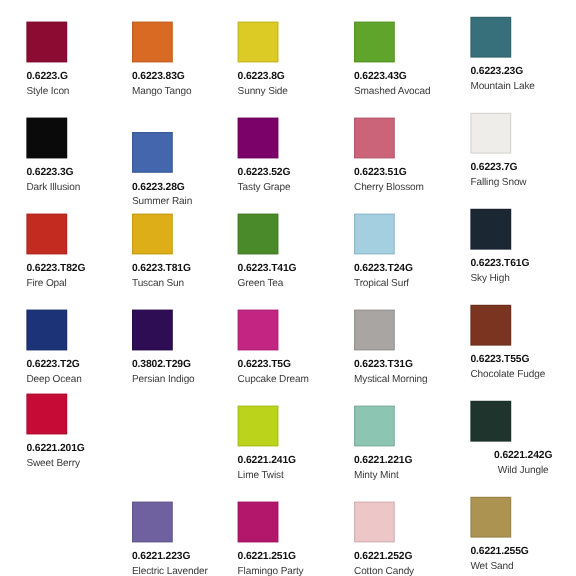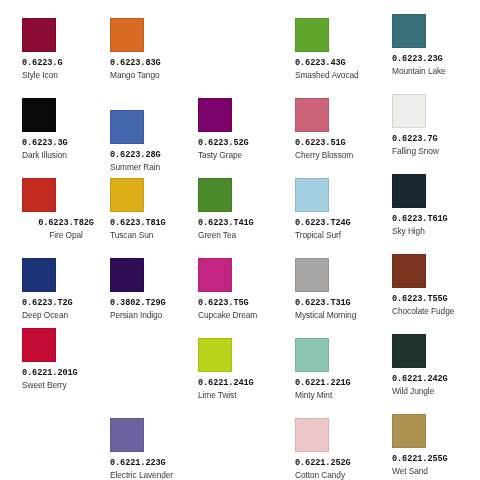--- a/index.html
+++ b/index.html
@@ -31,21 +31,20 @@
     box-sizing: border-box;
   }
   .swatch-code {
     margin-top: 6px;
     font-size: 8.6px;
     font-weight: bold;
     color: #111111;
     letter-spacing: -0.1px;
     line-height: 10px;
     white-space: nowrap;
-    font-family: Liberation Mono, monospace;
   }
   .swatch-name {
     margin-top: 2px;
     font-size: 8.4px;
     font-weight: normal;
     color: #3a3a3a;
     letter-spacing: -0.1px;
     line-height: 10px;
     white-space: nowrap;
   }
@@ -56,20 +55,25 @@
 <div id="chart">
     <div class="swatch-cell" style="left: 22px; top: 18px;">
       <div class="swatch-chip" style="background: rgb(140, 11, 51);"></div>
       <div class="swatch-code">0.6223.G</div>
       <div class="swatch-name">Style Icon</div>
     </div>
     <div class="swatch-cell" style="left: 110px; top: 18px;">
       <div class="swatch-chip" style="background: rgb(217, 106, 36);"></div>
       <div class="swatch-code">0.6223.83G</div>
       <div class="swatch-name">Mango Tango</div>
+    </div>
+    <div class="swatch-cell" style="left: 198px; top: 18px;">
+      <div class="swatch-chip" style="background: rgb(219, 203, 36);"></div>
+      <div class="swatch-code">0.6223.8G</div>
+      <div class="swatch-name">Sunny Side</div>
     </div>
     <div class="swatch-cell" style="left: 295px; top: 18px;">
       <div class="swatch-chip" style="background: rgb(95, 165, 43);"></div>
       <div class="swatch-code">0.6223.43G</div>
       <div class="swatch-name">Smashed Avocad</div>
     </div>
     <div class="swatch-cell" style="left: 392px; top: 14px;">
       <div class="swatch-chip" style="background: rgb(55, 112, 123);"></div>
       <div class="swatch-code">0.6223.23G</div>
       <div class="swatch-name">Mountain Lake</div>
@@ -92,21 +96,21 @@
     <div class="swatch-cell" style="left: 295px; top: 98px;">
       <div class="swatch-chip" style="background: rgb(203, 99, 121);"></div>
       <div class="swatch-code">0.6223.51G</div>
       <div class="swatch-name">Cherry Blossom</div>
     </div>
     <div class="swatch-cell" style="left: 392px; top: 94px;">
       <div class="swatch-chip" style="background: rgb(239, 237, 234);"></div>
       <div class="swatch-code">0.6223.7G</div>
       <div class="swatch-name">Falling Snow</div>
     </div>
-    <div class="swatch-cell" style="left: 22px; top: 178px; text-align: center;">
+    <div class="swatch-cell" style="left: 22px; top: 178px;">
       <div class="swatch-chip" style="background: rgb(195, 43, 32);"></div>
       <div class="swatch-code">0.6223.T82G</div>
       <div class="swatch-name">Fire Opal</div>
     </div>
     <div class="swatch-cell" style="left: 110px; top: 178px;">
       <div class="swatch-chip" style="background: rgb(221, 174, 23);"></div>
       <div class="swatch-code">0.6223.T81G</div>
       <div class="swatch-name">Tuscan Sun</div>
     </div>
     <div class="swatch-cell" style="left: 198px; top: 178px;">
@@ -157,29 +161,34 @@
     <div class="swatch-cell" style="left: 198px; top: 338px;">
       <div class="swatch-chip" style="background: rgb(187, 212, 27);"></div>
       <div class="swatch-code">0.6221.241G</div>
       <div class="swatch-name">Lime Twist</div>
     </div>
     <div class="swatch-cell" style="left: 295px; top: 338px;">
       <div class="swatch-chip" style="background: rgb(140, 197, 177);"></div>
       <div class="swatch-code">0.6221.221G</div>
       <div class="swatch-name">Minty Mint</div>
     </div>
-    <div class="swatch-cell" style="left: 392px; top: 334px;">
+    <div class="swatch-cell" style="left: 392px; top: 334px; text-align: center;">
       <div class="swatch-chip" style="background: rgb(32, 52, 46);"></div>
       <div class="swatch-code">0.6221.242G</div>
       <div class="swatch-name">Wild Jungle</div>
     </div>
     <div class="swatch-cell" style="left: 110px; top: 418px;">
       <div class="swatch-chip" style="background: rgb(111, 97, 159);"></div>
       <div class="swatch-code">0.6221.223G</div>
       <div class="swatch-name">Electric Lavender</div>
+    </div>
+    <div class="swatch-cell" style="left: 198px; top: 418px;">
+      <div class="swatch-chip" style="background: rgb(179, 23, 107);"></div>
+      <div class="swatch-code">0.6221.251G</div>
+      <div class="swatch-name">Flamingo Party</div>
     </div>
     <div class="swatch-cell" style="left: 295px; top: 418px;">
       <div class="swatch-chip" style="background: rgb(237, 198, 200);"></div>
       <div class="swatch-code">0.6221.252G</div>
       <div class="swatch-name">Cotton Candy</div>
     </div>
     <div class="swatch-cell" style="left: 392px; top: 414px;">
       <div class="swatch-chip" style="background: rgb(173, 147, 81);"></div>
       <div class="swatch-code">0.6221.255G</div>
       <div class="swatch-name">Wet Sand</div>

